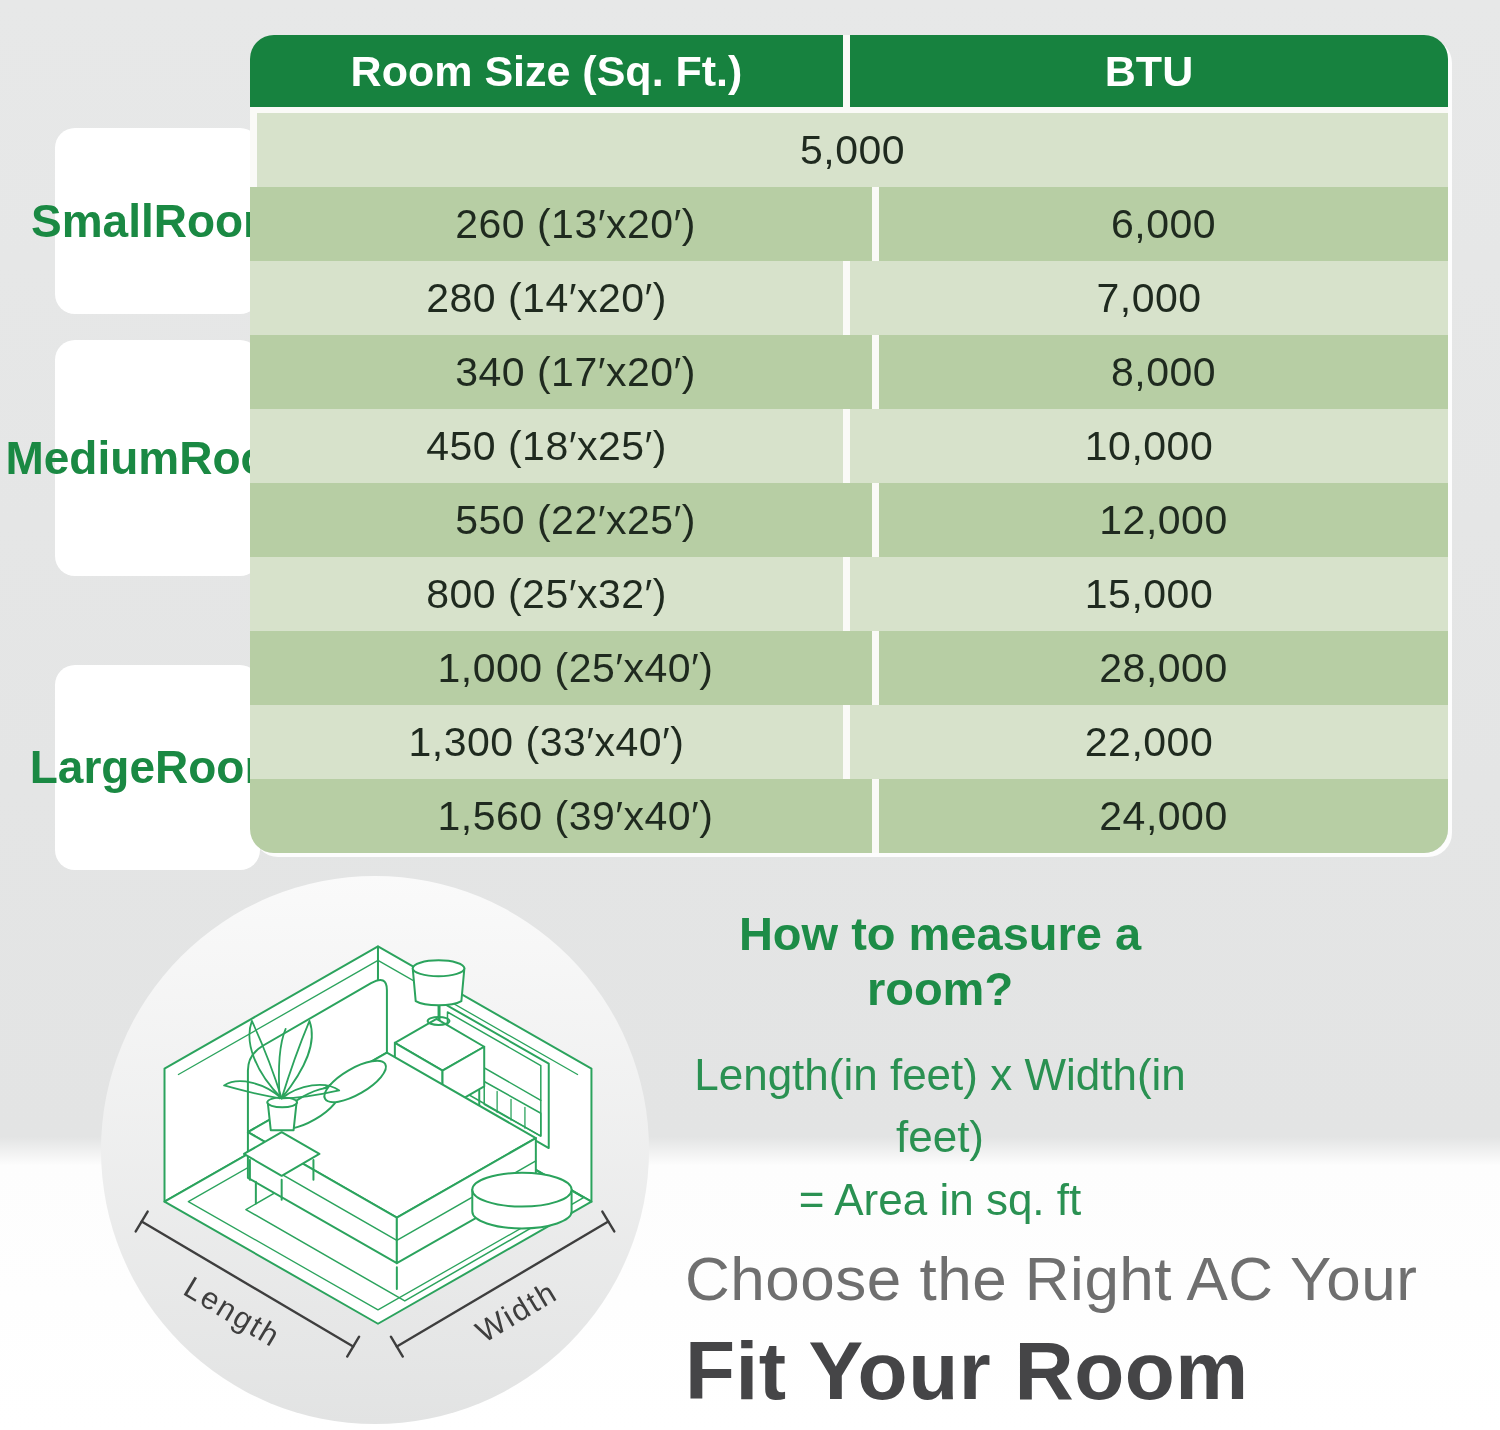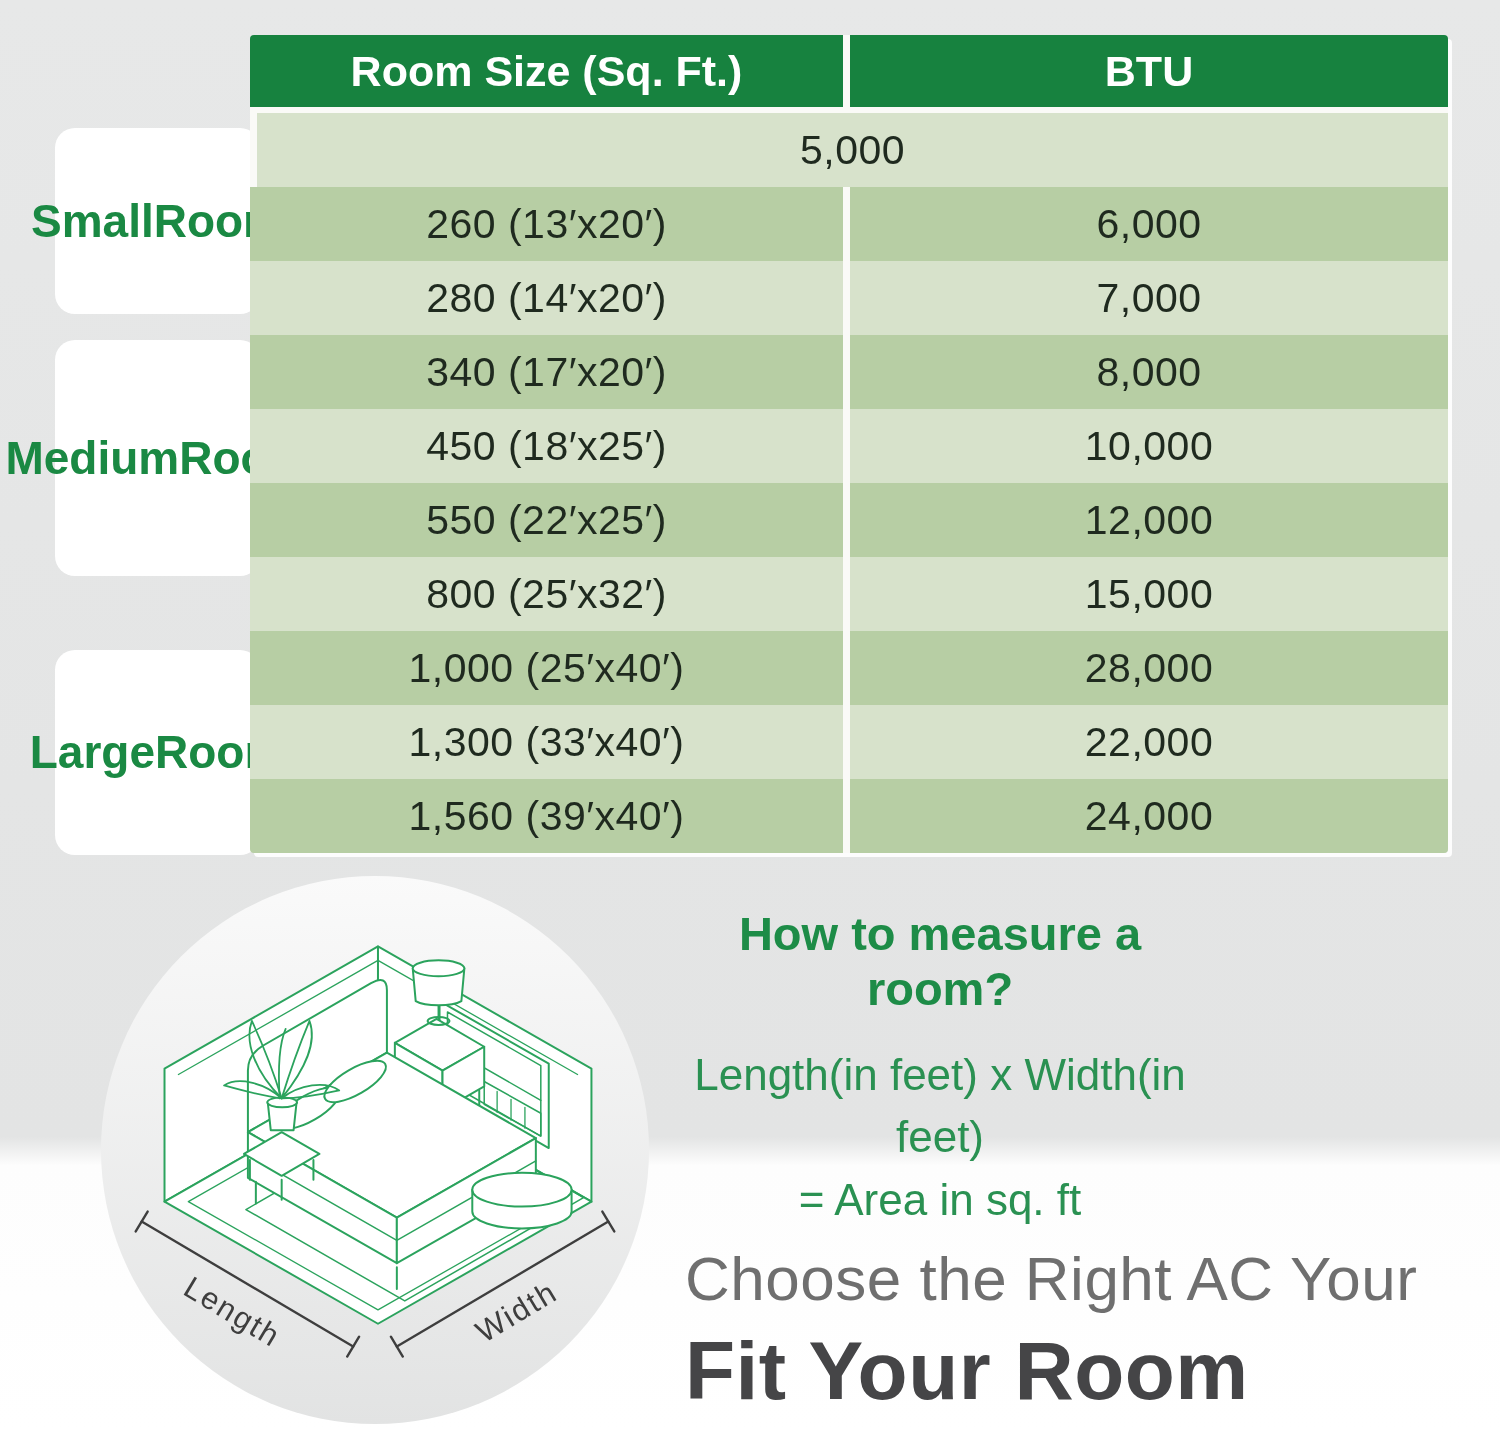--- a/index.html
+++ b/index.html
@@ -17,34 +17,34 @@
   
   .room-label{
     position:absolute;left:55px;width:205px;
     background:#ffffff;border-radius:20px;
     display:flex;flex-direction:row;align-items:center;justify-content:center;
     text-align:center;color:#1a8943;font-weight:bold;
     font-size:46px;line-height:1.1;z-index:1;
   }
   .room-label.small{top:128px;height:186px;}
   .room-label.medium{top:340px;height:236px;}
-  .room-label.large{top:650px;height:205px;}
+  .room-label.large{top:665px;height:205px;}
 
   
   .btu-table{
     position:absolute;left:250px;top:35px;width:1198px;
-    border-radius:4px;overflow:hidden;z-index:2;
+    border-radius:24px;overflow:hidden;z-index:2;
     box-shadow:4px 4px 0 rgba(255,255,255,0.9);
   }
   .t-header{height:72px;display:flex;background:#17823f;}
   .t-header .cell{color:#ffffff;font-weight:bold;font-size:43px;}
   .t-gap{height:6px;background:#fafaf7;}
   .t-row{height:74px;display:flex;}
   .t-row.light{background:#d7e2cb;}
-  .t-row.dark{background:#b7cea4;}
+  .t-row.dark{background:#b7cea4;padding-left:29px;}
   .cell{display:flex;align-items:center;justify-content:center;}
   .cell.c1{width:593px;}
   .cell.c2{flex:1;}
   .vdiv{width:7px;background:#fafaf7;}
   .t-row .cell{color:#1f2a1f;font-size:41px;letter-spacing:0.5px;}
 
   
   .room-illustration{position:absolute;left:97px;top:872px;width:556px;height:556px;}
   .room-illustration svg{display:block;width:100%;height:100%;}
   .dim-label{

